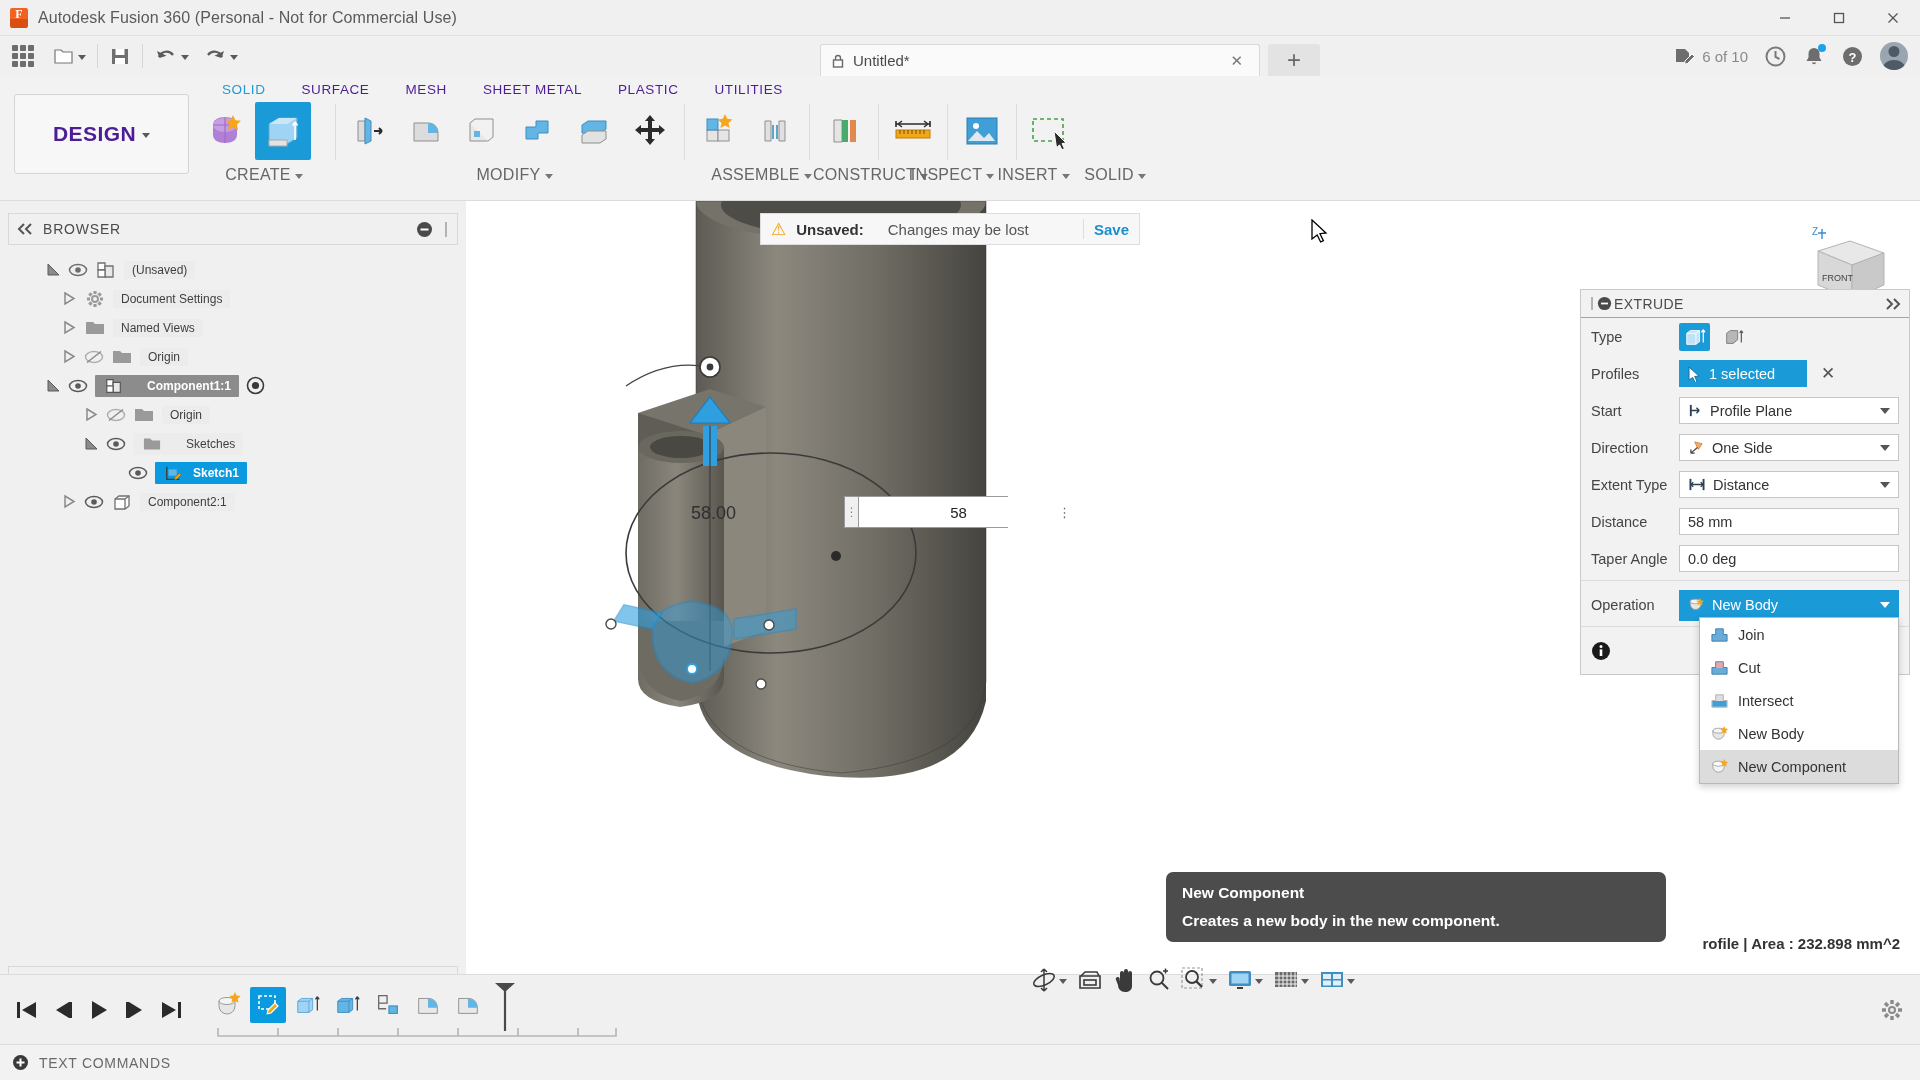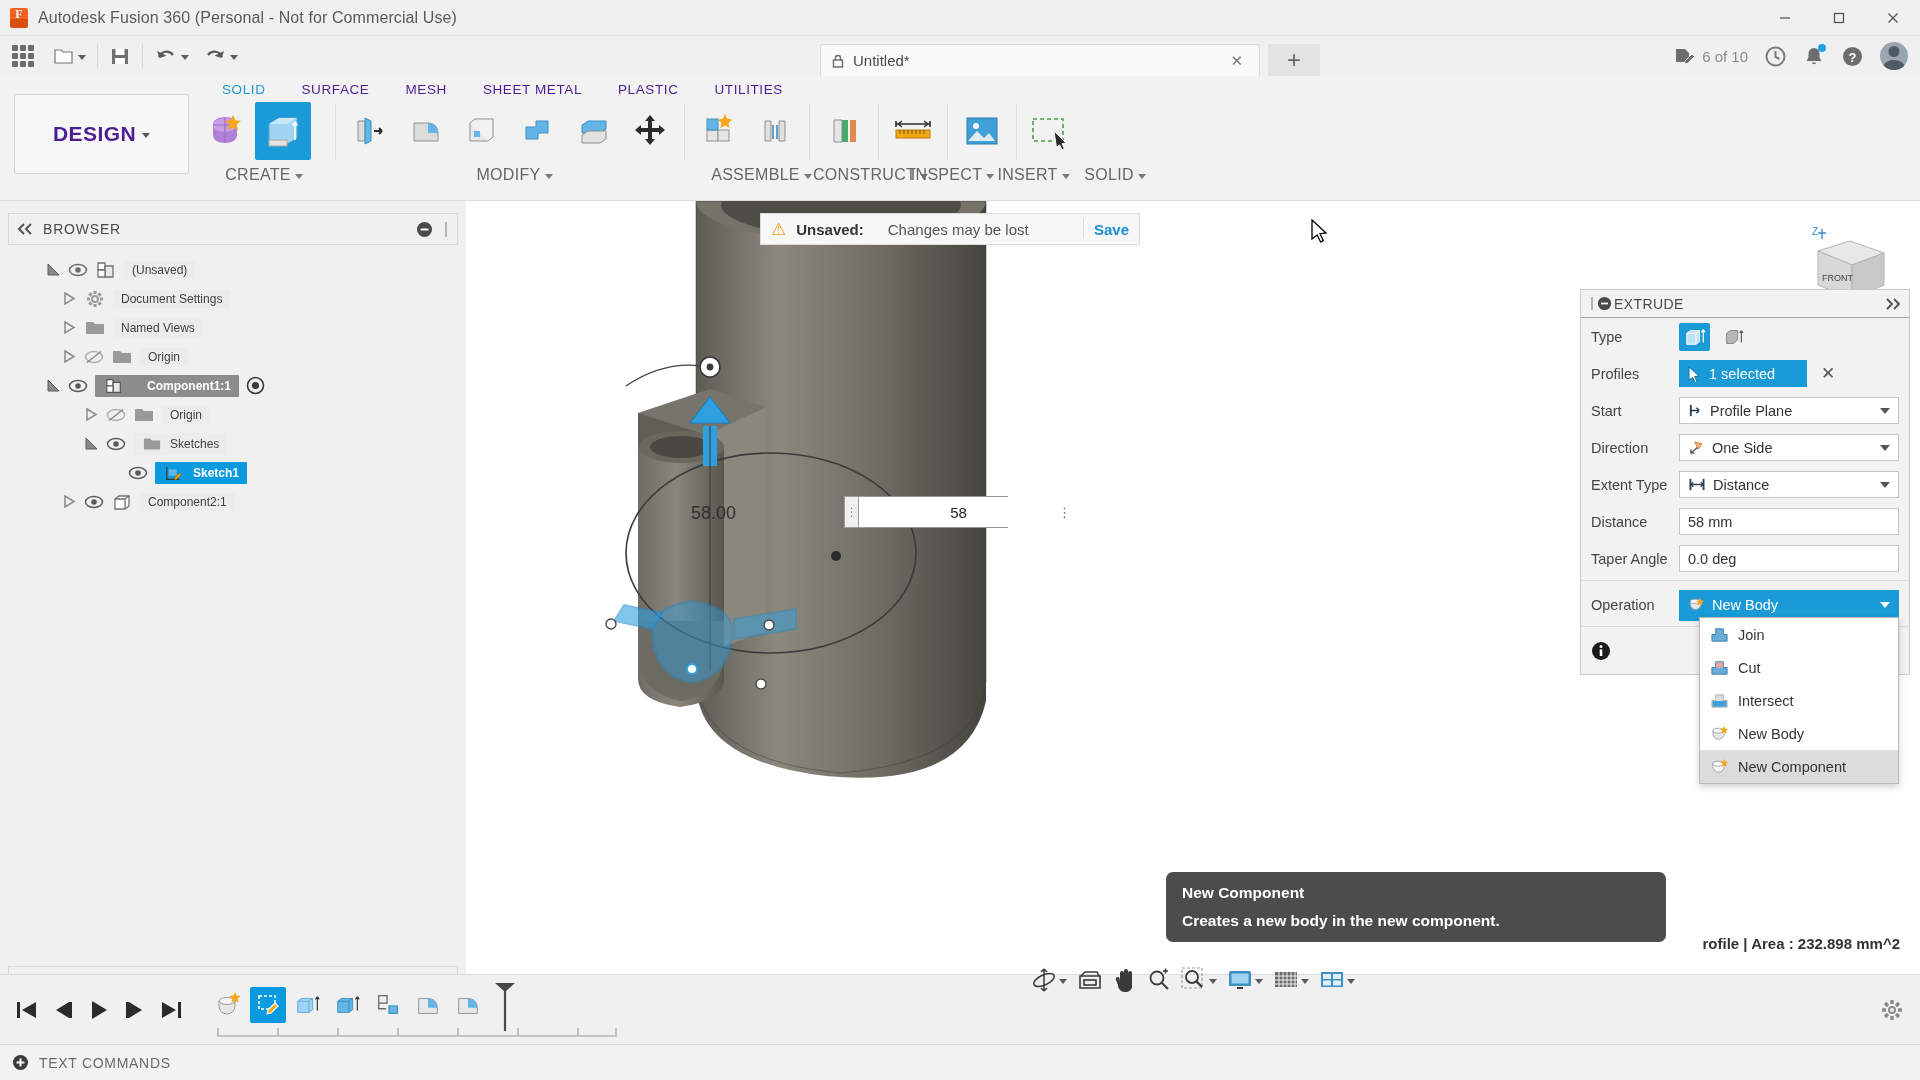--- a/index.html
+++ b/index.html
@@ -617,21 +617,21 @@
       </div>
 
       <div class="node" style="padding-left:76px;">
         <svg class="twist" viewBox="0 0 15 15">
             <path d="M2 2l11 11H2z" fill="#8a8a8a" stroke="#5a5a5a"></path>
           </svg>
         <svg class="eye" viewBox="0 0 20 14">
             <ellipse cx="10" cy="7" rx="8.5" ry="5.5" fill="none" stroke="#5a5a5a" stroke-width="1.5"></ellipse>
             <circle cx="10" cy="7" r="2.8" fill="#5a5a5a"></circle>
           </svg>
-        <span class="nodelabel" style="display:flex;align-items:center;gap:7px;">
+        <span class="nodelabel" style="display:flex;align-items:center;gap:23px;">
           <svg width="22" height="18" viewBox="0 0 22 20">
               <path d="M2 4h7l2 2h9v10H2z" fill="#9a9a9a"></path>
             </svg>
           <span>Sketches</span>
         </span>
       </div>
 
       <div class="node" style="padding-left:120px;">
         <svg class="eye" viewBox="0 0 20 14">
             <ellipse cx="10" cy="7" rx="8.5" ry="5.5" fill="none" stroke="#5a5a5a" stroke-width="1.5"></ellipse>

